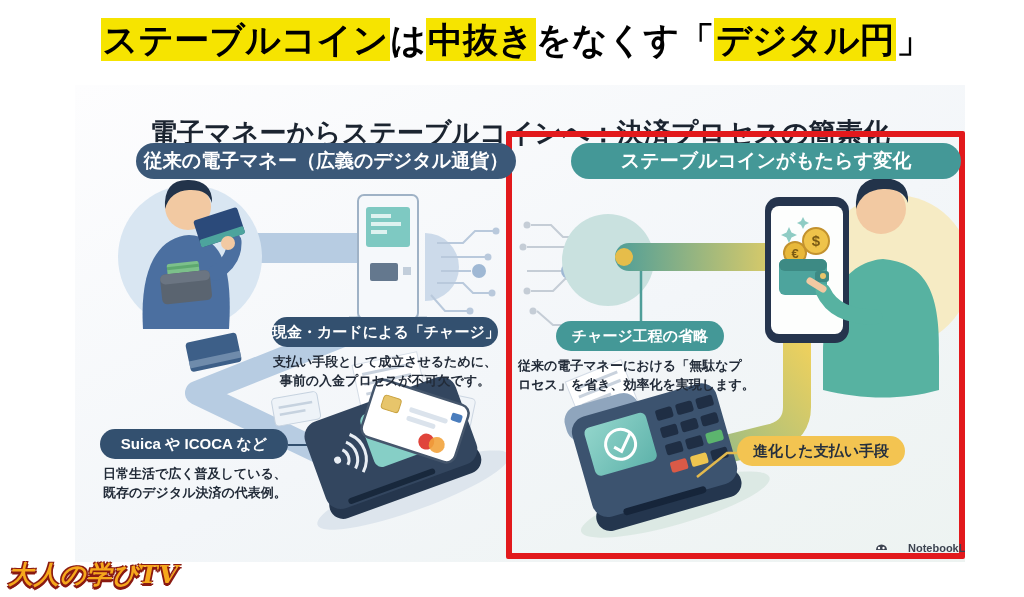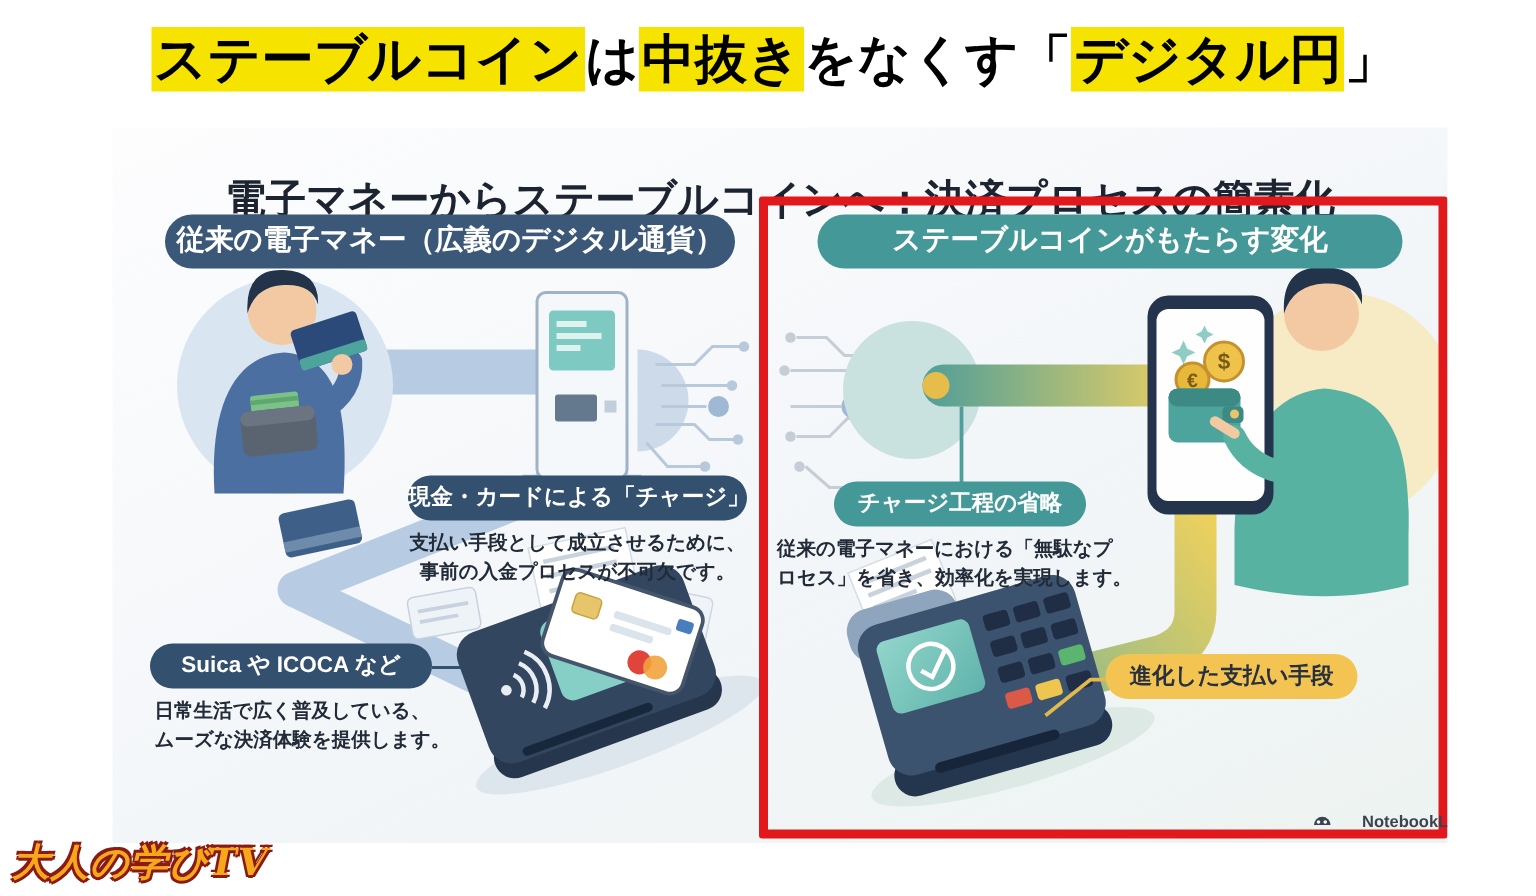--- a/index.html
+++ b/index.html
@@ -11,21 +11,21 @@
   .main-title .hl{background:#f6e400;padding:2px 2px;}
   
   .infographic{position:absolute;left:75px;top:85px;width:890px;height:477px;
                background:linear-gradient(155deg,#fdfdfe 0%,#f3f6f9 55%,#edf3f1 100%);overflow:hidden;}
   .subtitle{position:absolute;top:6px;left:0;width:100%;text-align:center;
             font-size:27px;font-weight:800;color:#1b2430;margin-top:24px;}
   .artwork{position:absolute;left:0;top:0;z-index:1;}
   
   .pill{position:absolute;z-index:6;border-radius:18px;text-align:center;
         font-weight:700;white-space:nowrap;}
-  .pill.header{height:36px;line-height:36px;font-size:19px;color:#ffffff;border-radius:20px;}
+  .pill.header{height:36px;line-height:36px;font-size:19px;color:#ffffff;border-radius:20px;margin-left:26px;}
   .pill.small{height:30px;line-height:30px;font-size:15px;color:#ffffff;}
   .navy{background:#3b5878;}
   .navy-dk{background:#33506f;}
   .teal{background:#449897;}
   .gold{background:#f3c451;color:#26303e !important;}
   .desc{position:absolute;z-index:6;font-size:13px;font-weight:700;color:#222b38;line-height:1.45;}
   .desc.center{text-align:center;}
   
   .red-frame{position:absolute;left:431px;top:46px;width:447px;height:416px;z-index:5;
              border:6px solid #e2191c;border-radius:2px;pointer-events:none;}
@@ -248,21 +248,21 @@
 
     <div class="pill header navy" style="left:35px;top:58px;width:380px">従来の電子マネー（広義のデジタル通貨）</div>
     <div class="pill small navy-dk" style="left:197px;top:232px;width:226px">現金・カードによる「チャージ」</div>
     <div class="desc center" style="left:180px;top:268px;width:260px">
       <span>支払い手段として成立させるために、</span><br>
       <span>事前の入金プロセスが不可欠です。</span>
     </div>
     <div class="pill small navy-dk" style="left:25px;top:344px;width:188px">Suica や ICOCA など</div>
     <div class="desc" style="left:28px;top:380px;width:230px">
       <span>日常生活で広く普及している、</span><br>
-      <span>ムーズな決済体験を提供します。</span>
+      <span>既存のデジタル決済の代表例。</span>
     </div>
 
     <div class="pill small teal" style="left:481px;top:236px;width:168px">チャージ工程の省略</div>
     <div class="pill header teal" style="left:470px;top:58px;width:390px">ステーブルコインがもたらす変化</div>
     <div class="desc" style="left:443px;top:272px;width:240px">
       <span>従来の電子マネーにおける「無駄なプ</span><br>
       <span>ロセス」を省き、効率化を実現します。</span>
     </div>
     <div class="pill small gold" style="left:662px;top:351px;width:168px">進化した支払い手段</div>
 

